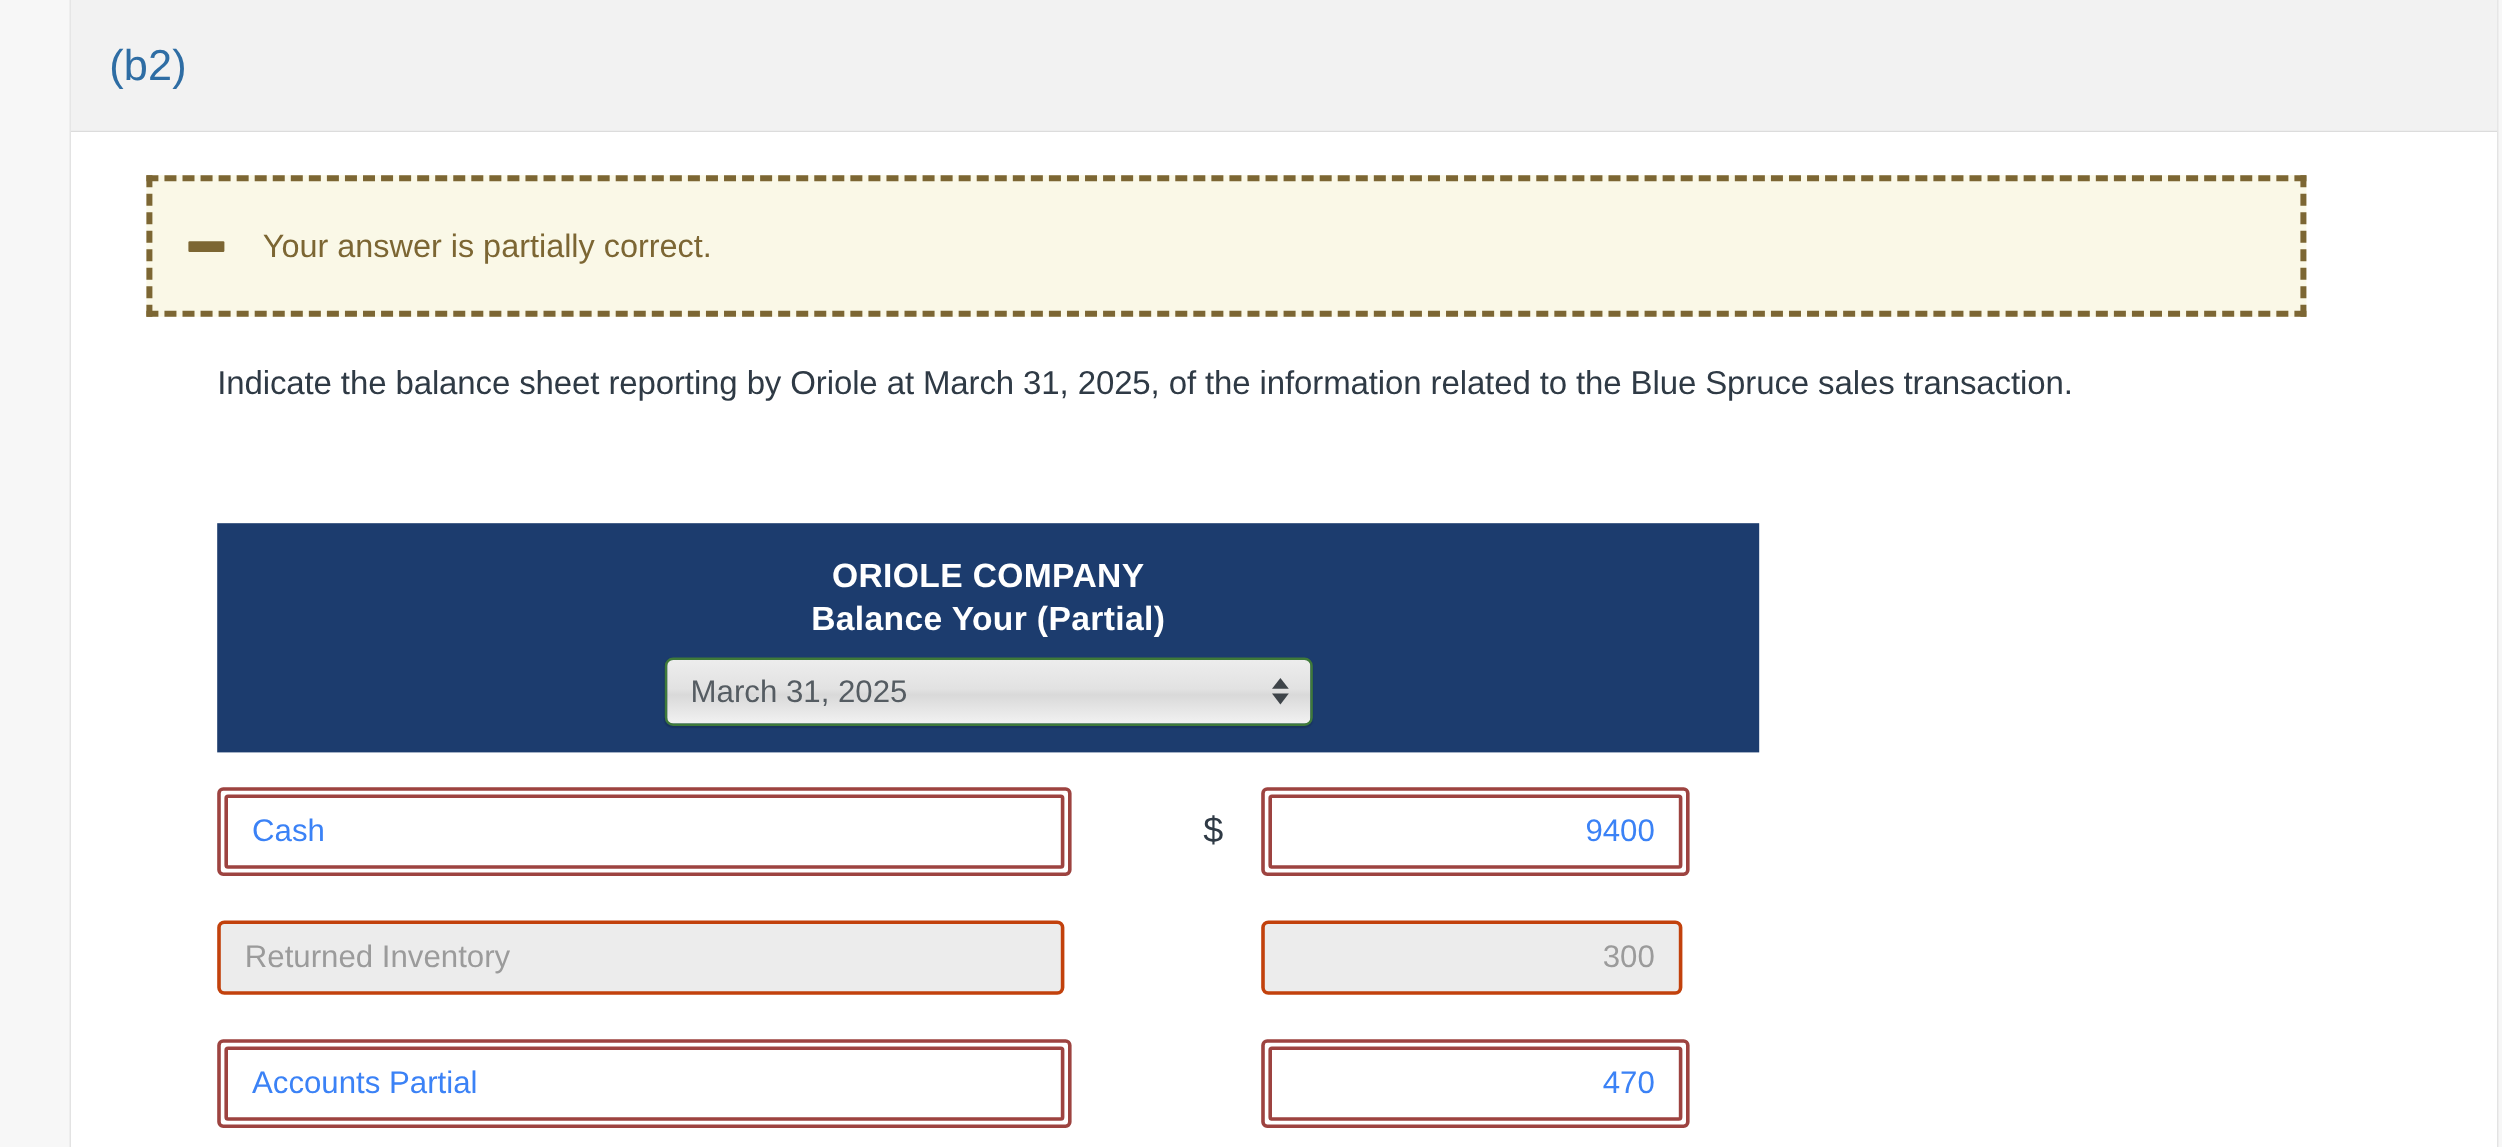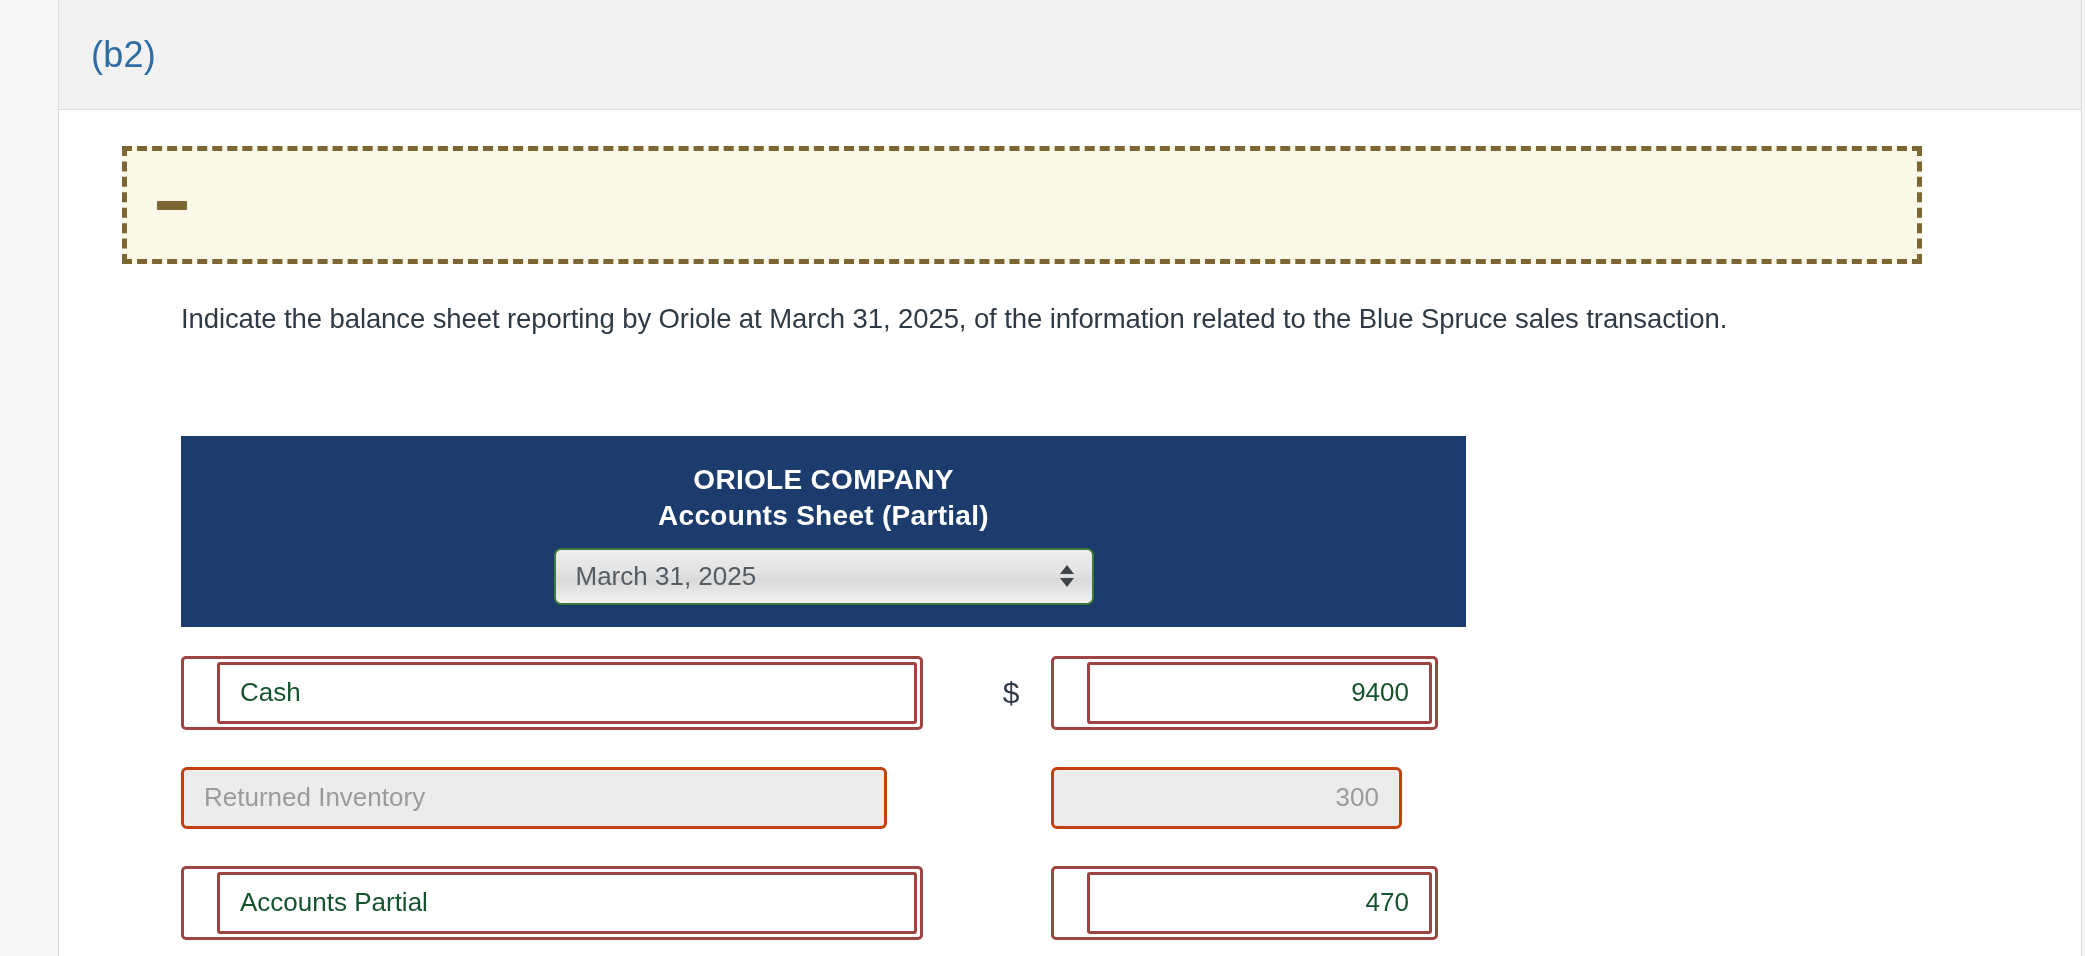--- a/index.html
+++ b/index.html
@@ -196,22 +196,21 @@
   .fld-wrap.incorrect {
     border: 3px solid #9d4340;
     border-radius: 5px;
     padding: 3px;
     background: #ffffff;
   }
   .fld-wrap.incorrect .fld {
     border: 3px solid #9d4340;
     border-radius: 3px;
     background: #ffffff;
-    color: #14532d;
-    margin-left: 30px;
+    color: #3b82f6;
   }
 
   
   .fld-wrap.correct {
     border: none;
     padding: 0;
   }
   .fld-wrap.correct .fld {
     border: 3px solid #c2410c;
     border-radius: 6px;
@@ -240,29 +239,30 @@
 
 <div id="page">
   <div class="card">
 
     <div class="section-header">
       <span class="section-title">(b2)</span>
     </div>
 
     <div class="alert">
       <span class="alert-icon"></span>
+      <span class="alert-text">Your answer is partially correct.</span>
     </div>
 
     <div class="instruction">Indicate the balance sheet reporting by Oriole at March 31, 2025, of the information related to the Blue Spruce sales transaction.</div>
 
     <div class="statement">
 
       <div class="stmt-header">
         <div class="stmt-company">ORIOLE COMPANY</div>
-        <div class="stmt-subtitle">Accounts Sheet (Partial)</div>
+        <div class="stmt-subtitle">Balance Your (Partial)</div>
 
         <div class="stmt-select-wrap">
           <div class="stmt-select">
             <span class="stmt-select-value">March 31, 2025</span>
             <span class="stmt-select-arrows">
               <span class="arrow-up"></span>
               <span class="arrow-down"></span>
             </span>
           </div>
         </div>

